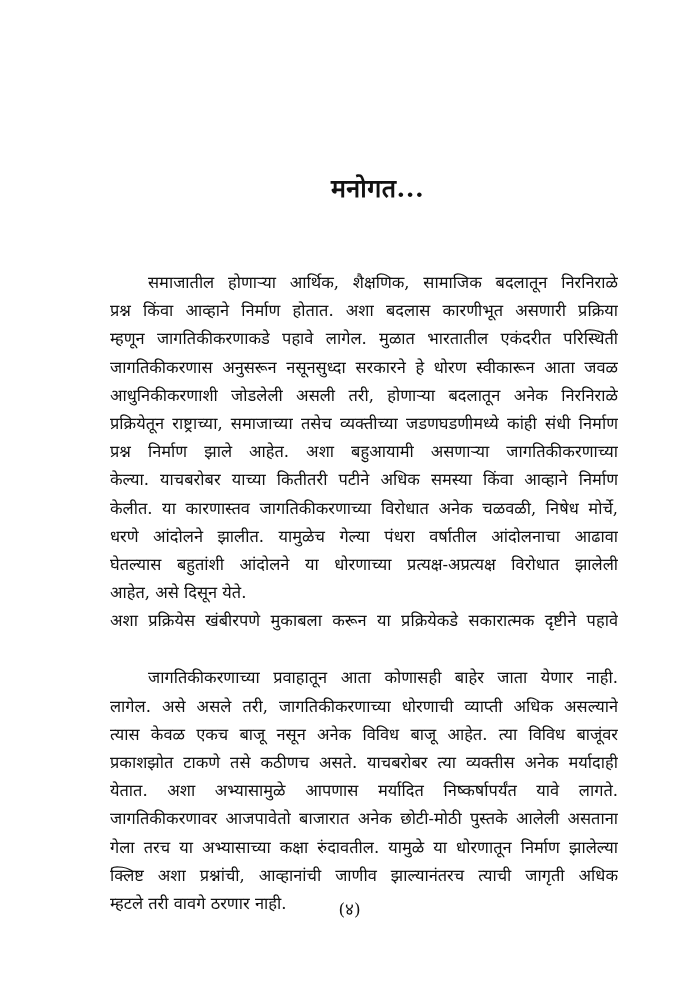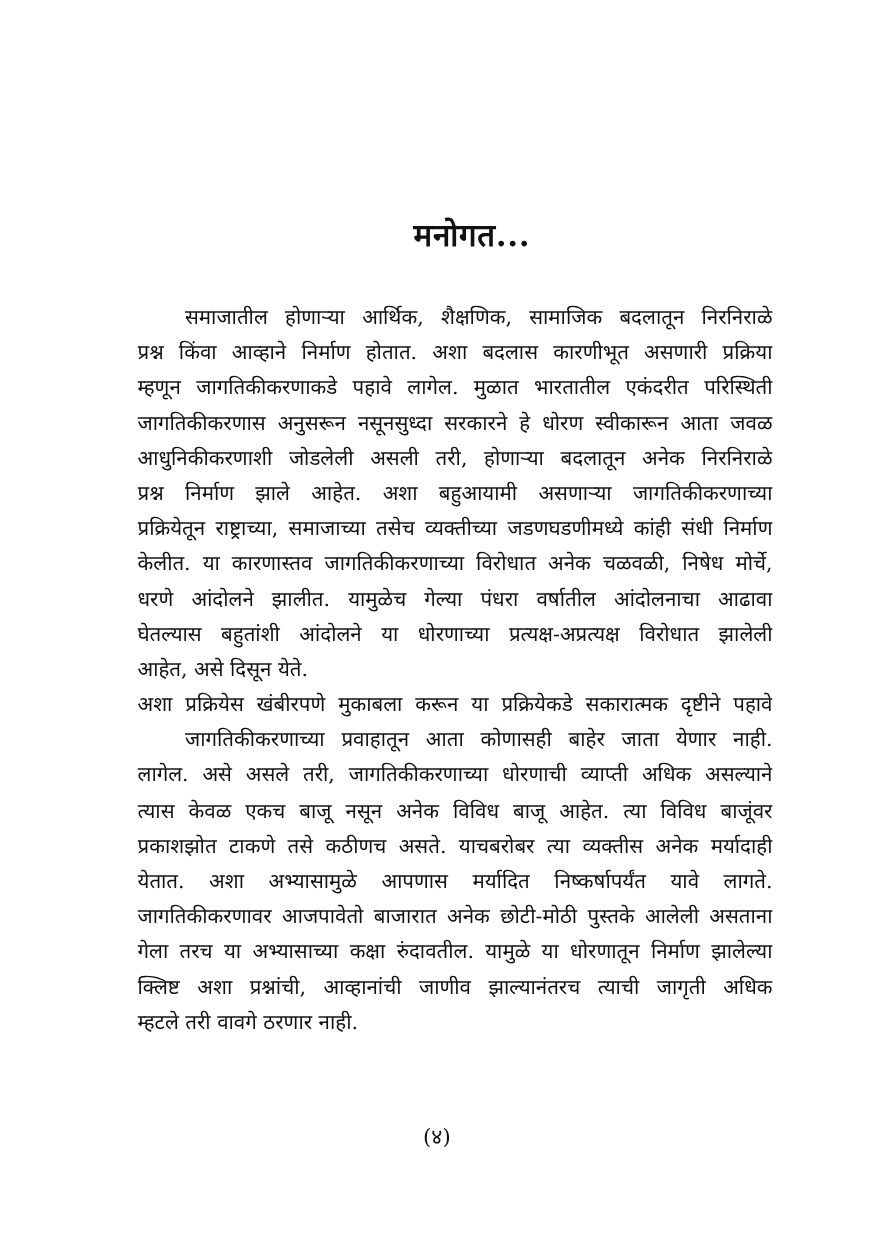--- a/index.html
+++ b/index.html
@@ -15,41 +15,42 @@
   }
   .body-text {
     position: absolute; left: 110px; top: 240px; width: 508px;
   }
   .line {
     display: block; height: 28.2px; line-height: 28.2px;
     font-size: 16.4px; white-space: nowrap; text-align: justify;
     text-align-last: justify; overflow: hidden;
   }
   .line.last { text-align-last: left; }
-  .line.indent { padding-left: 38px; }
+  .line.indent { padding-left: 38px; margin-top: 29px; }
   .page-number {
     position: absolute; top: 897px; left: 0; width: 699px; text-align: center;
     font-size: 17px;
   }
 </style>
 </head>
 <body>
 
 <div class="page">
   <div class="title">मनोगत...</div>
 
   <div class="body-text">
     <div>
       <span class="line indent">समाजातील होणाऱ्या आर्थिक, शैक्षणिक, सामाजिक बदलातून निरनिराळे</span>
       <span class="line">प्रश्न किंवा आव्हाने निर्माण होतात. अशा बदलास कारणीभूत असणारी प्रक्रिया</span>
       <span class="line">म्हणून जागतिकीकरणाकडे पहावे लागेल. मुळात भारतातील एकंदरीत परिस्थिती</span>
       <span class="line">जागतिकीकरणास अनुसरून नसूनसुध्दा सरकारने हे  धोरण स्वीकारून आता जवळ</span>
       <span class="line">आधुनिकीकरणाशी जोडलेली असली तरी, होणाऱ्या बदलातून अनेक  निरनिराळे</span>
+      <span class="line">प्रक्रियेतून राष्ट्राच्या, समाजाच्या तसेच व्यक्तीच्या जडणघडणीमध्ये कांही संधी निर्माण</span>
       <span class="line">प्रश्न निर्माण झाले आहेत. अशा  बहुआयामी असणाऱ्या जागतिकीकरणाच्या</span>
-      <span class="line">प्रक्रियेतून राष्ट्राच्या, समाजाच्या तसेच व्यक्तीच्या जडणघडणीमध्ये कांही संधी निर्माण</span>
+      <span class="line">केल्या. याचबरोबर याच्या कितीतरी पटीने अधिक समस्या किंवा आव्हाने निर्माण</span>
       <span class="line">केलीत. या कारणास्तव जागतिकीकरणाच्या विरोधात अनेक चळवळी, निषेध मोर्चे,</span>
       <span class="line">धरणे आंदोलने झालीत. यामुळेच गेल्या पंधरा वर्षातील आंदोलनाचा आढावा</span>
       <span class="line">घेतल्यास बहुतांशी आंदोलने या धोरणाच्या प्रत्यक्ष-अप्रत्यक्ष विरोधात झालेली</span>
       <span class="line last">आहेत, असे दिसून येते.</span>
     </div>
     <div>
       <span class="line">अशा प्रक्रियेस खंबीरपणे मुकाबला करून या प्रक्रियेकडे सकारात्मक दृष्टीने पहावे</span>
       <span class="line indent">जागतिकीकरणाच्या प्रवाहातून आता कोणासही बाहेर जाता येणार  नाही.</span>
       <span class="line">लागेल. असे असले तरी, जागतिकीकरणाच्या धोरणाची व्याप्ती अधिक असल्याने</span>
       <span class="line">त्यास केवळ एकच बाजू नसून अनेक विविध बाजू आहेत. त्या विविध बाजूंवर</span>

